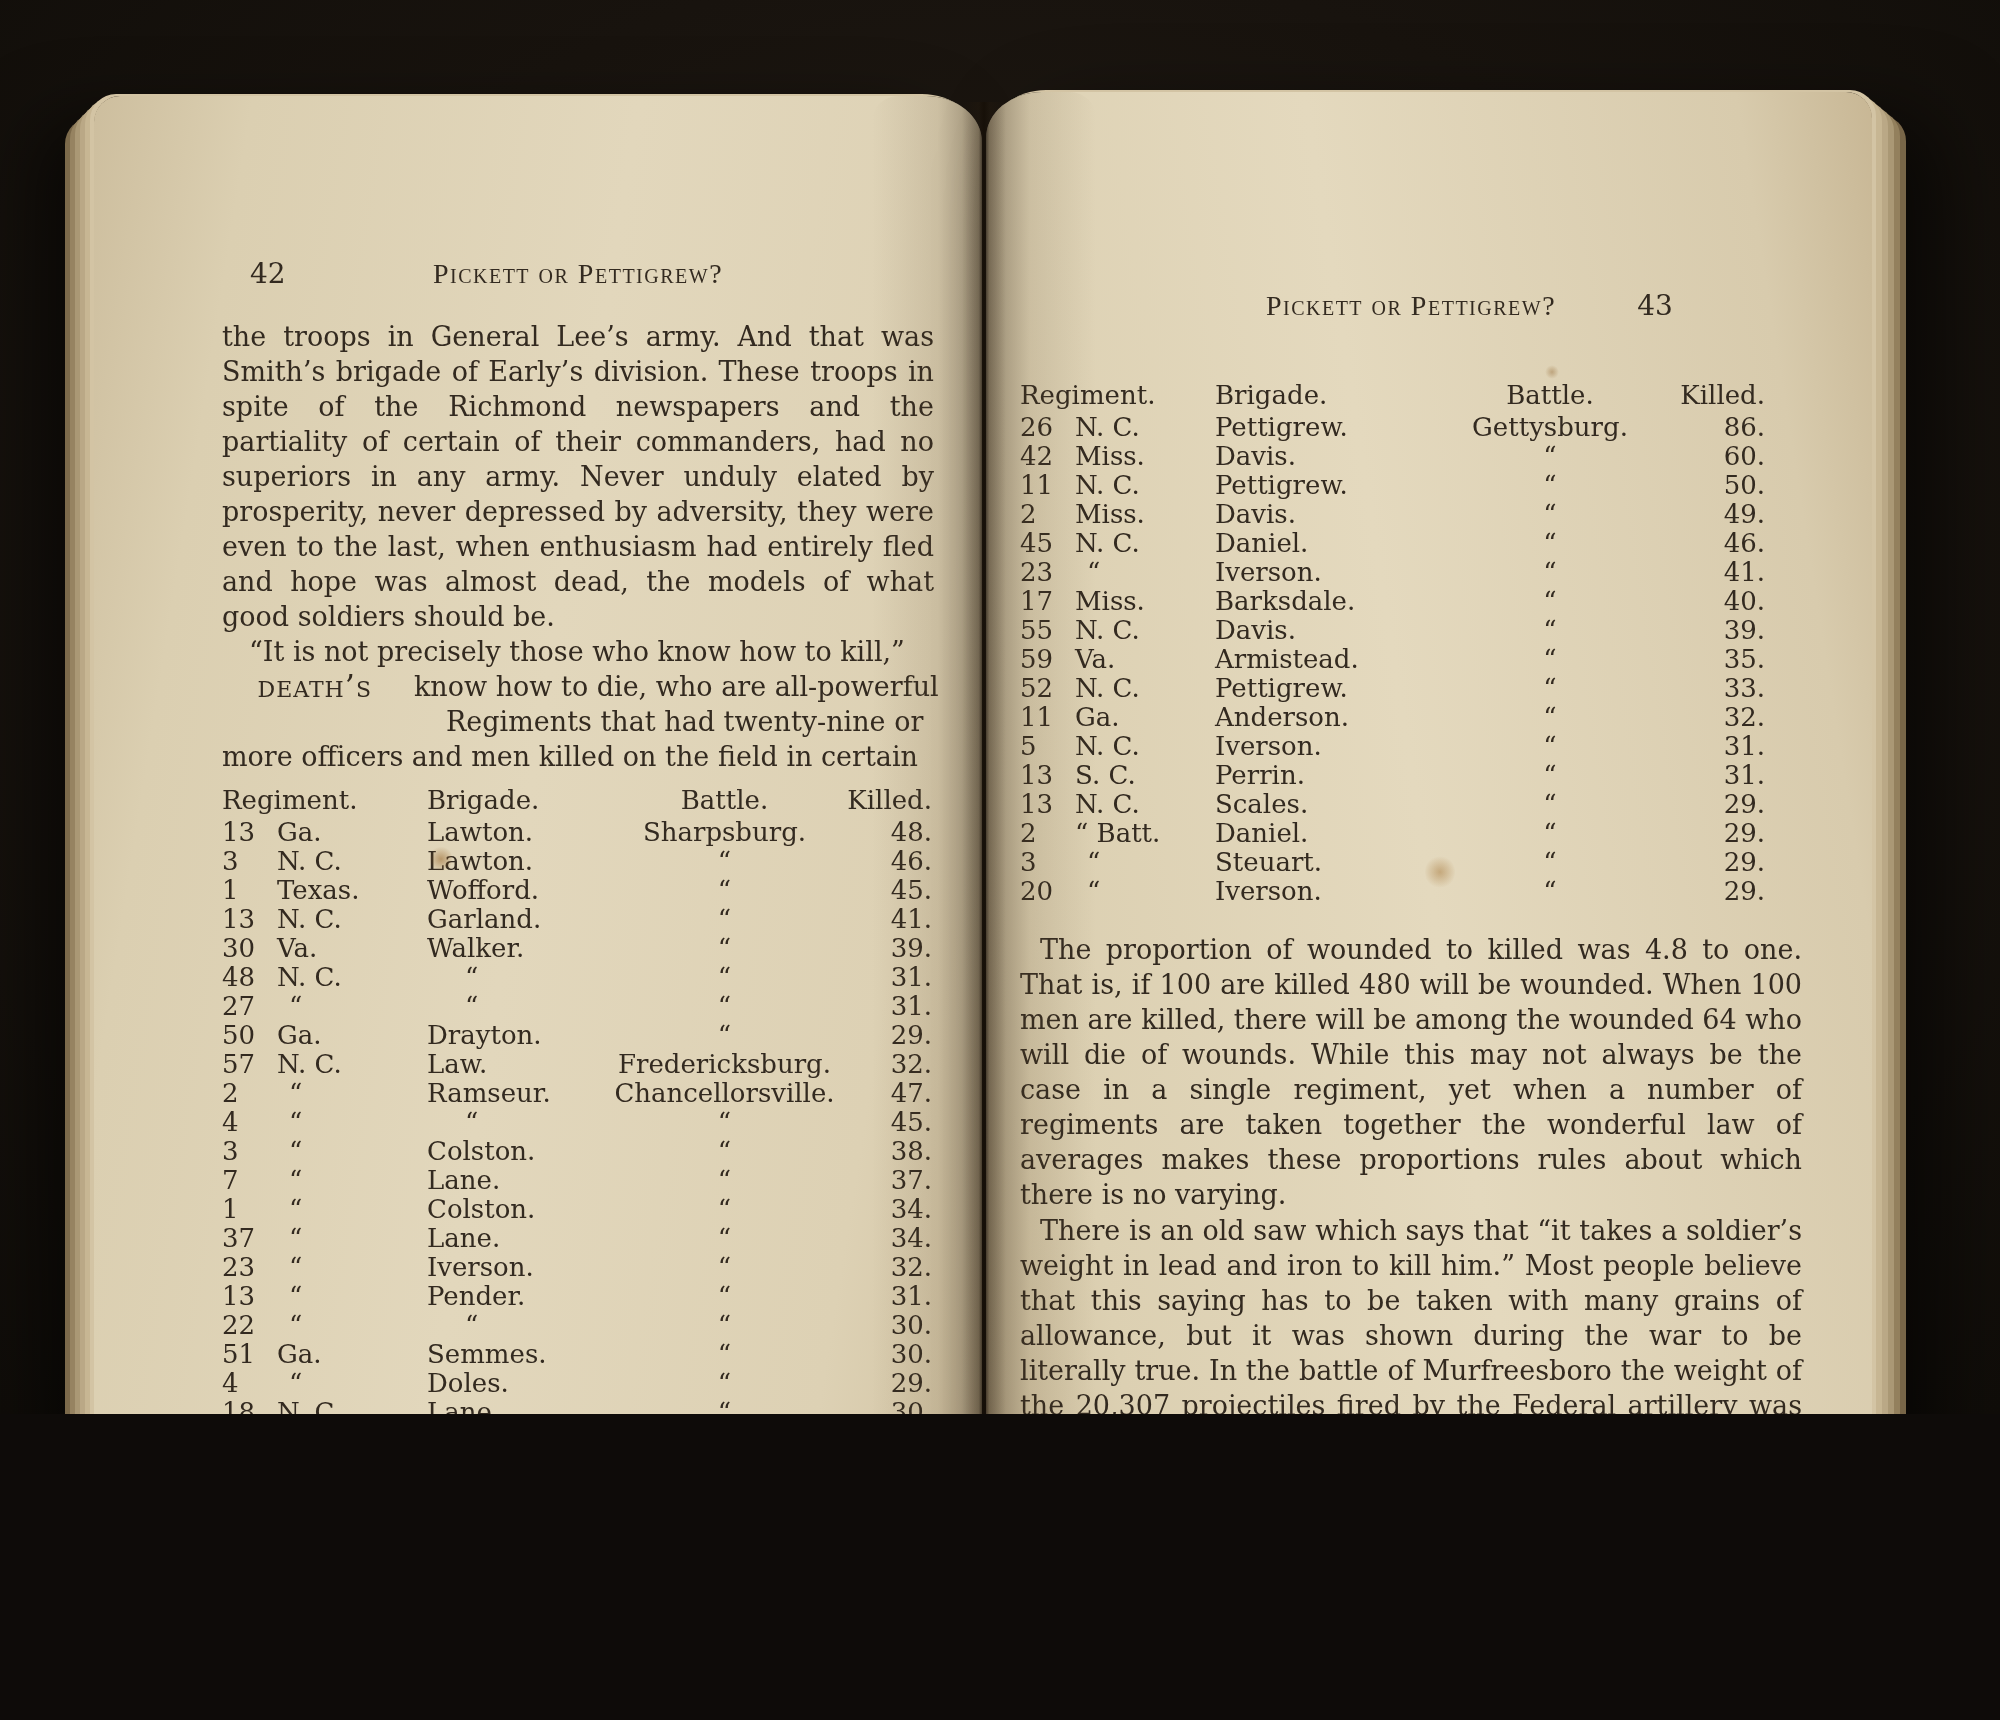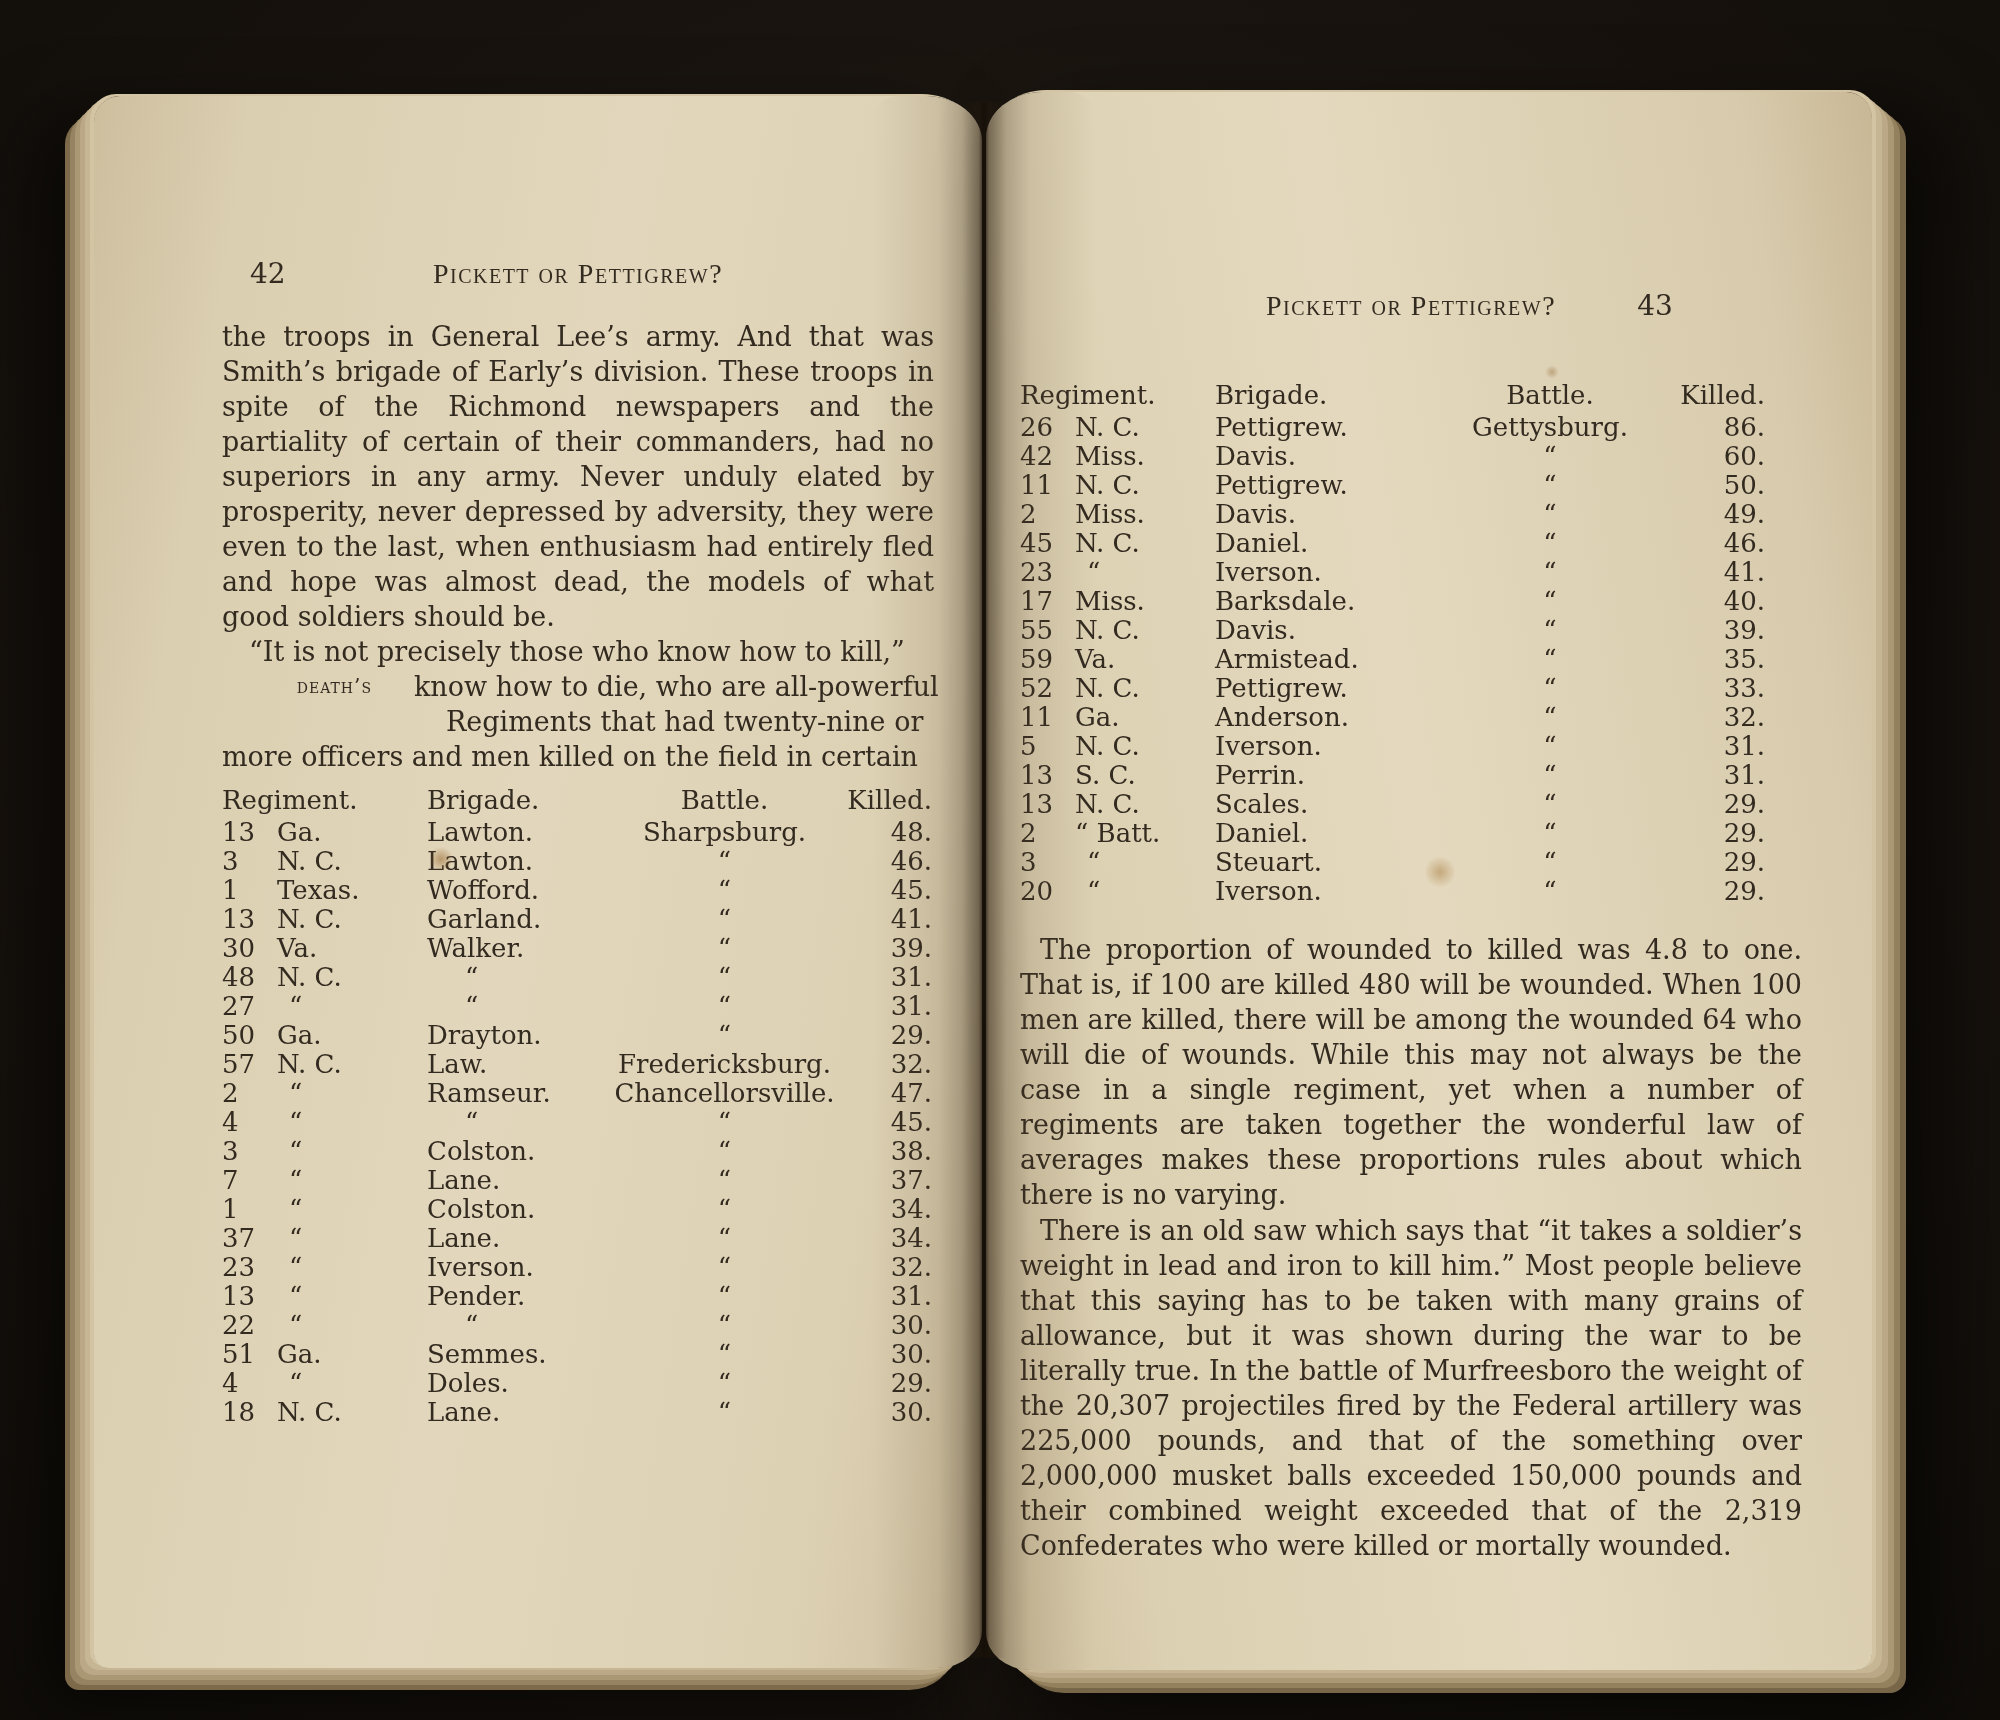--- a/index.html
+++ b/index.html
@@ -1,17 +1,17 @@
 <!DOCTYPE html>
 <html><head>
 <meta charset="utf-8">
 <style>
   html,body{margin:0;padding:0;background:#0e0b09;}
   .stage{
-    position:relative;width:2000px;height:1720px;overflow:hidden;
+    position:relative;width:2000px;height:1414px;overflow:hidden;
     background:radial-gradient(ellipse at 50% 42%, #221c15 0%, #18130e 55%, #100d09 100%);
     font-family:"DejaVu Serif","Liberation Serif",serif;
     color:#332a20;
   }
   
   .page{position:absolute;z-index:2;}
   .page-left{
     left:94px;top:96px;width:888px;height:1572px;
     background:linear-gradient(99deg,#cdbe9e 0%,#dbcfb1 14%,#e2d7bc 48%,#ddd1b4 82%,#cfc0a0 100%);
     border-radius:26px 56px 44px 14px / 26px 46px 38px 14px;
@@ -67,21 +67,21 @@
   .head-title{text-align:center;font-family:Liberation Serif, serif;}
 
   .para{text-align:justify;}
   .para.indent{text-indent:20px;}
   .para + .para{margin-top:1px;}
 
   .q-line,.q-row{white-space:nowrap;}
   .q-first{padding-left:27px;}
   .q-cont{padding-left:192px;}
   .q-row{display:flex;}
-  .sidenote{width:150px;text-align:right;font-variant:small-caps;font-size:20px;letter-spacing:1px;flex:0 0 150px;}
+  .sidenote{width:150px;text-align:right;font-variant:small-caps;font-size:32px;letter-spacing:1px;flex:0 0 150px;}
   .q-text{padding-left:42px;}
   .intro-1{padding-left:224px;}
 
   
   .ctable{margin-top:12px;font-size:26px;line-height:29px;}
   .trow{display:grid;white-space:nowrap;}
   .table-left .trow{grid-template-columns:45px 160px 185px 225px 95px;}
   .table-right .trow{grid-template-columns:45px 150px 215px 240px 95px;}
   .thead{margin-bottom:3px;}
   .thead .h-reg{grid-column:1 / 3;}

